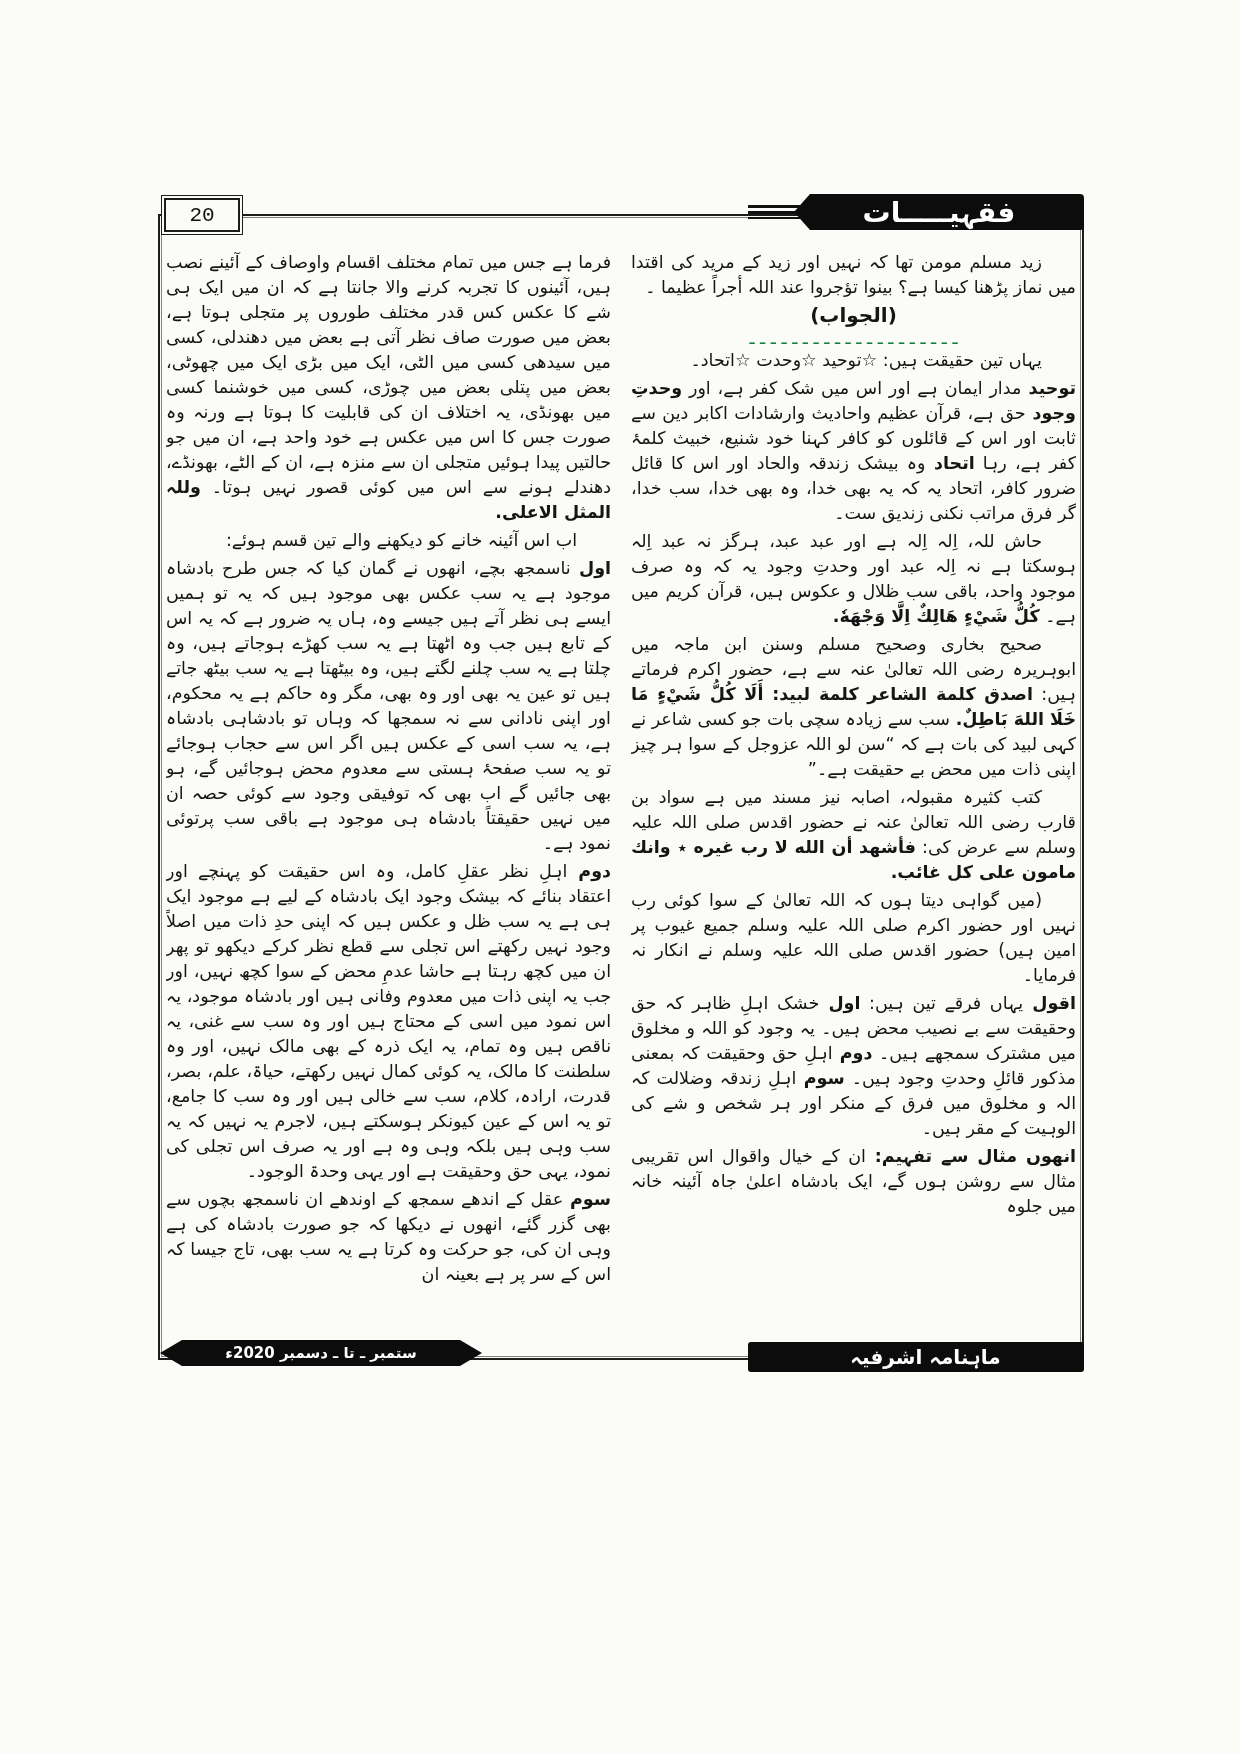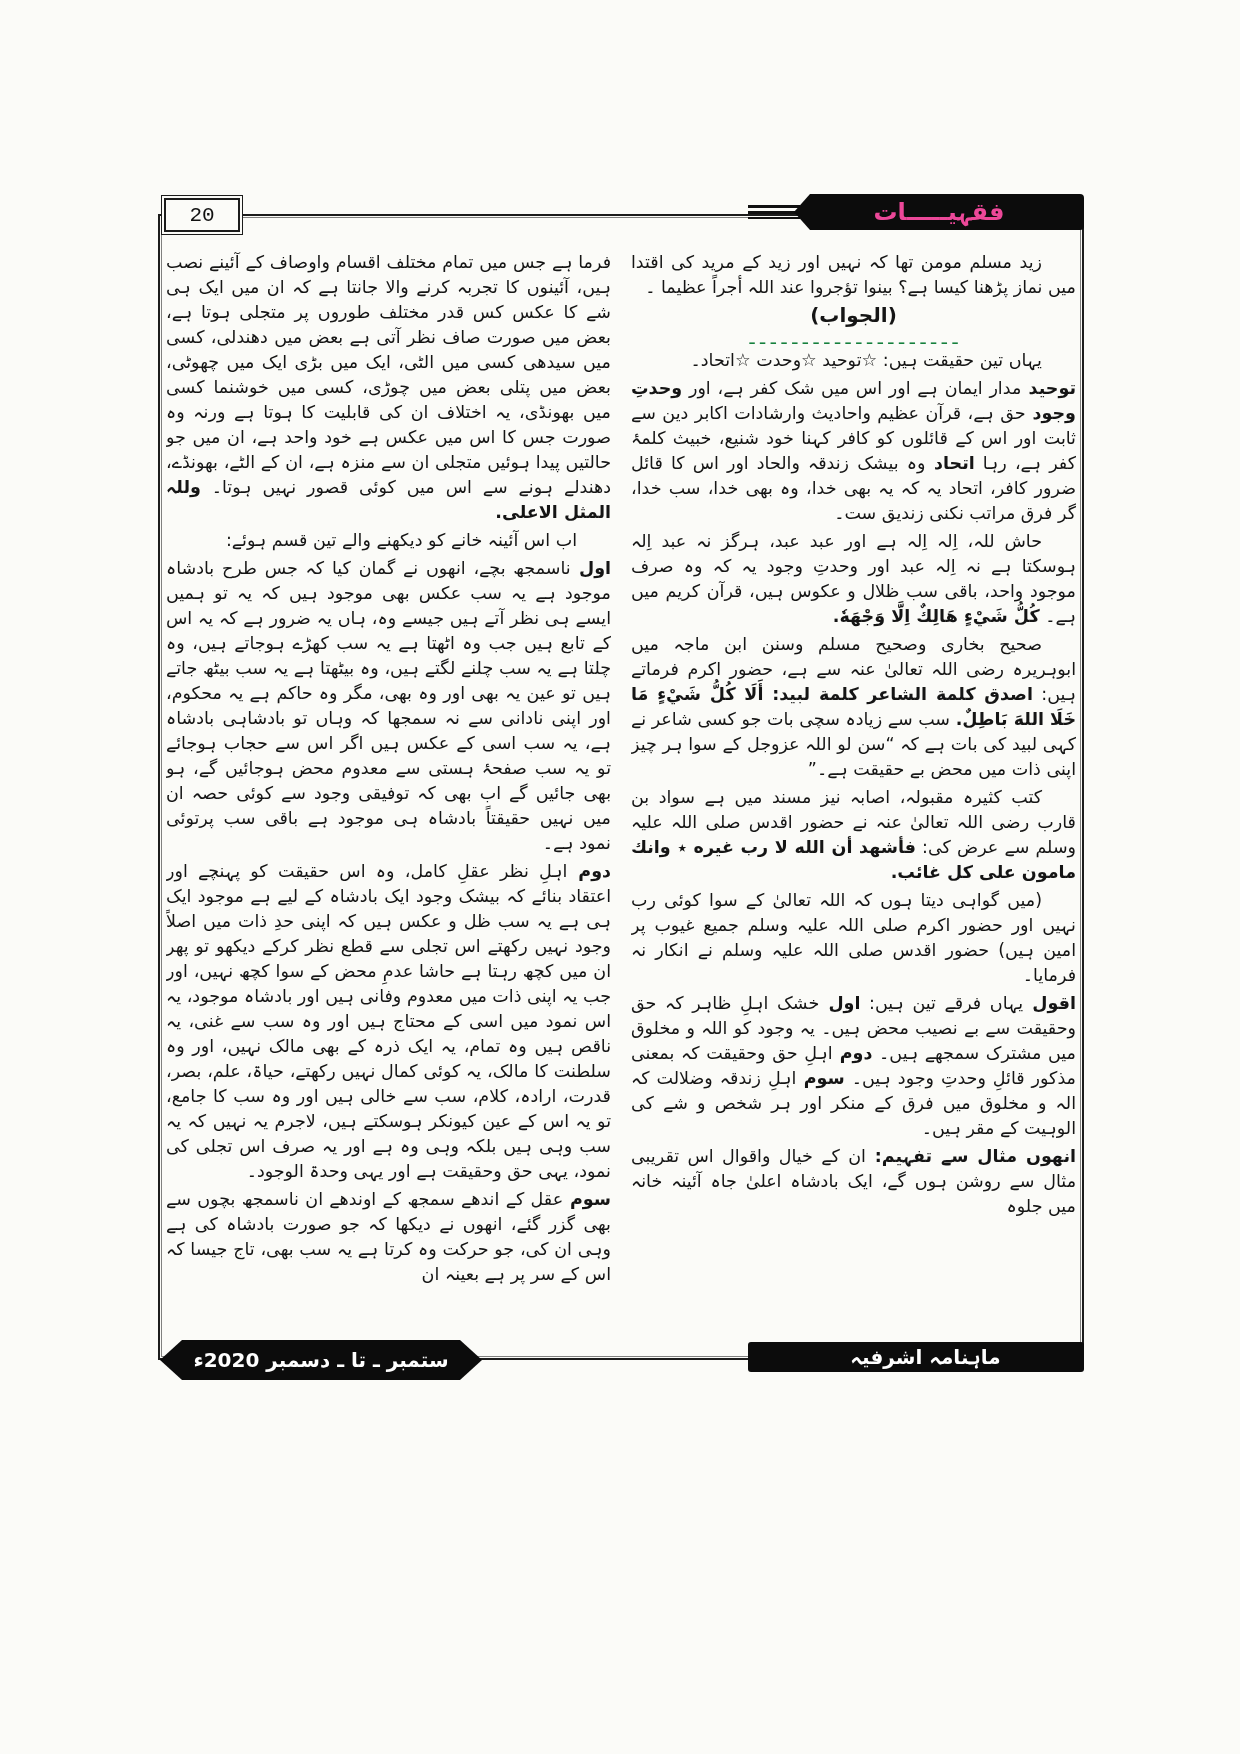--- a/index.html
+++ b/index.html
@@ -33,23 +33,23 @@
   .header-band {
     position:absolute; right:156px; top:194px; width:336px; height:36px;
     display:flex; align-items:center; direction:ltr;
   }
   .band-lines {
     width:52px; height:14px;
     background: repeating-linear-gradient(to bottom, #111 0 3px, transparent 3px 6px);
     margin-right:-6px;
   }
   .band-black {
-    flex:1; height:36px; background:#0c0c0c; color:#ec4899;
+    flex:1; height:36px; background:#0c0c0c; color:#ffffff;
     display:flex; align-items:center; justify-content:center;
-    font-size:24px; font-weight:bold; letter-spacing:1px;
+    font-size:28px; font-weight:bold; letter-spacing:1px;
     clip-path: polygon(0 50%, 16px 0, 100% 0, 100% 100%, 16px 100%);
     border-radius:4px;
   }
 
   
   .columns {
     position:absolute; left:166px; top:250px; width:910px; height:1086px;
     direction:rtl; display:flex; gap:20px;
   }
   .col {
@@ -59,24 +59,24 @@
   }
   .para { margin-bottom:3px; }
   .para.indent { text-indent:34px; }
   .para.center { text-align:center; text-align-last:center; }
   .para.heading { font-size:20px; margin-top:2px; }
   .para.dashline { line-height:14px; letter-spacing:2px; color:#15803d; }
   .seg.bold { font-weight:700; }
 
   
   .footer-left {
-    position:absolute; left:160px; top:1340px; width:322px; height:40px;
+    position:absolute; left:160px; top:1340px; width:322px; height:26px;
     background:#0c0c0c; color:#fff;
     display:flex; align-items:center; justify-content:center;
-    font-size:20px; font-weight:bold;
+    font-size:15px; font-weight:bold;
     clip-path: polygon(0 50%, 22px 0, calc(100% - 22px) 0, 100% 50%, calc(100% - 22px) 100%, 22px 100%);
   }
   .footer-right {
     position:absolute; right:156px; top:1342px; width:336px; height:30px;
     background:#0c0c0c; color:#fff;
     display:flex; align-items:center; justify-content:center;
     font-size:20px; font-weight:bold; border-radius:3px;padding-left:19px;
   }
 </style>
 </head>

